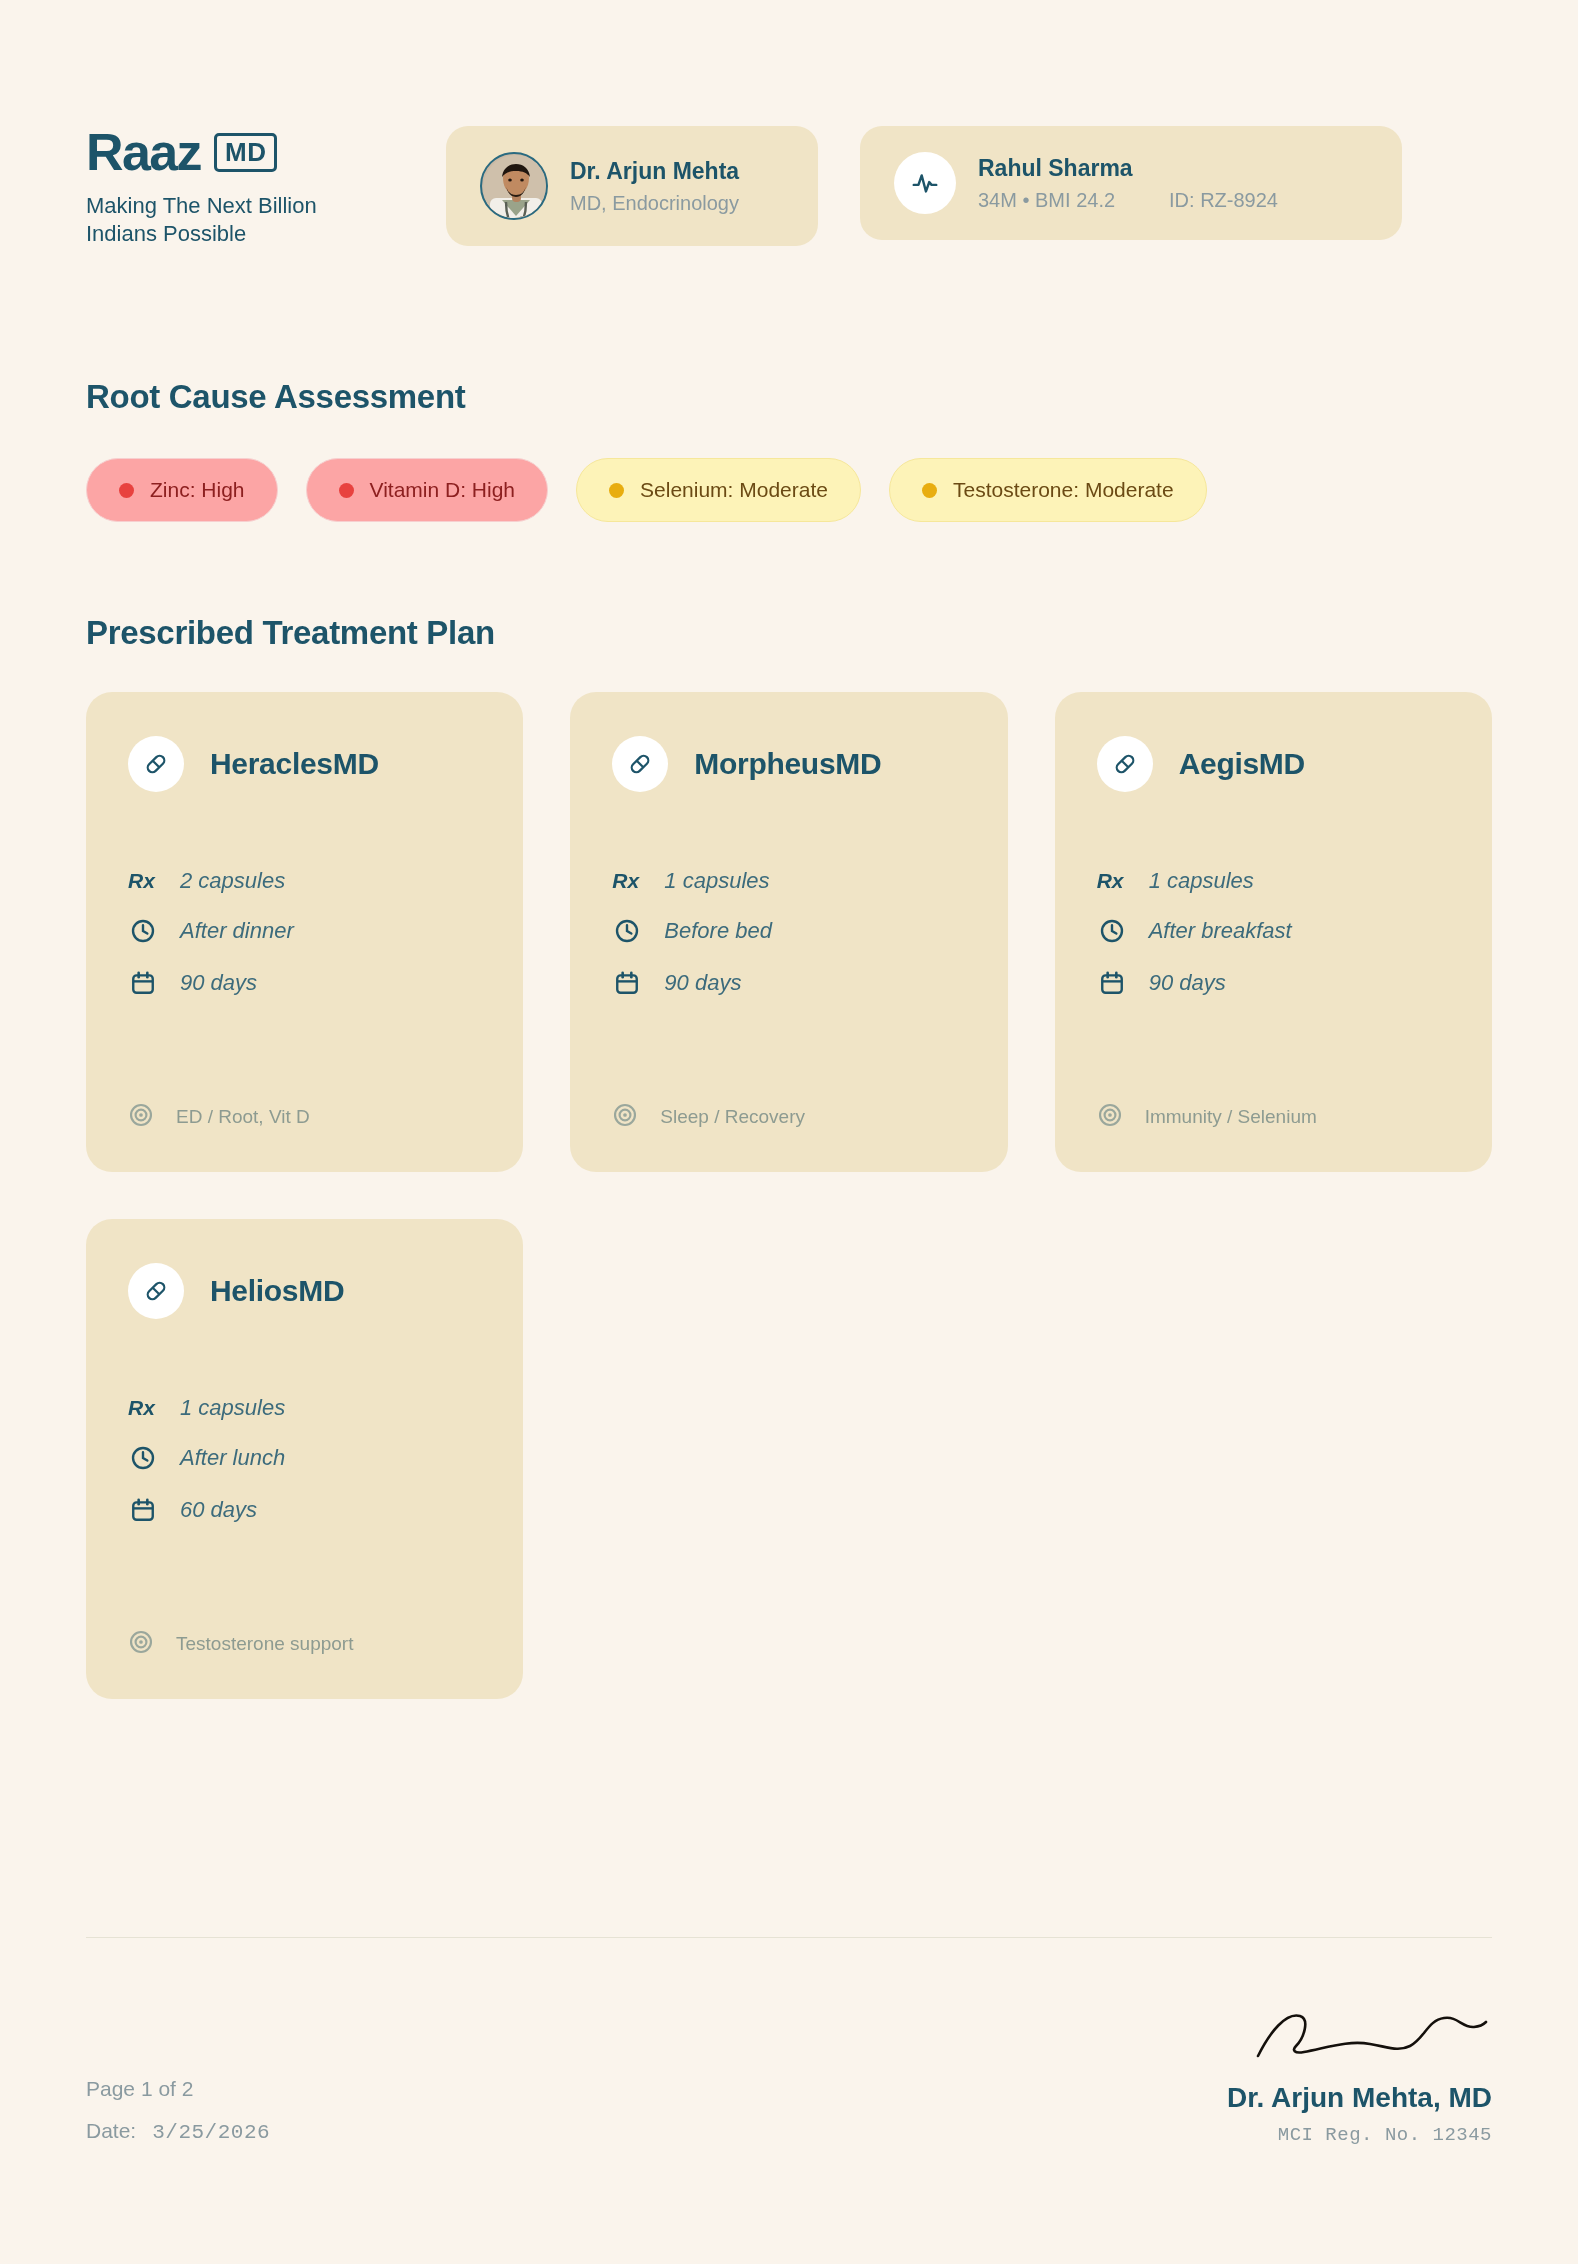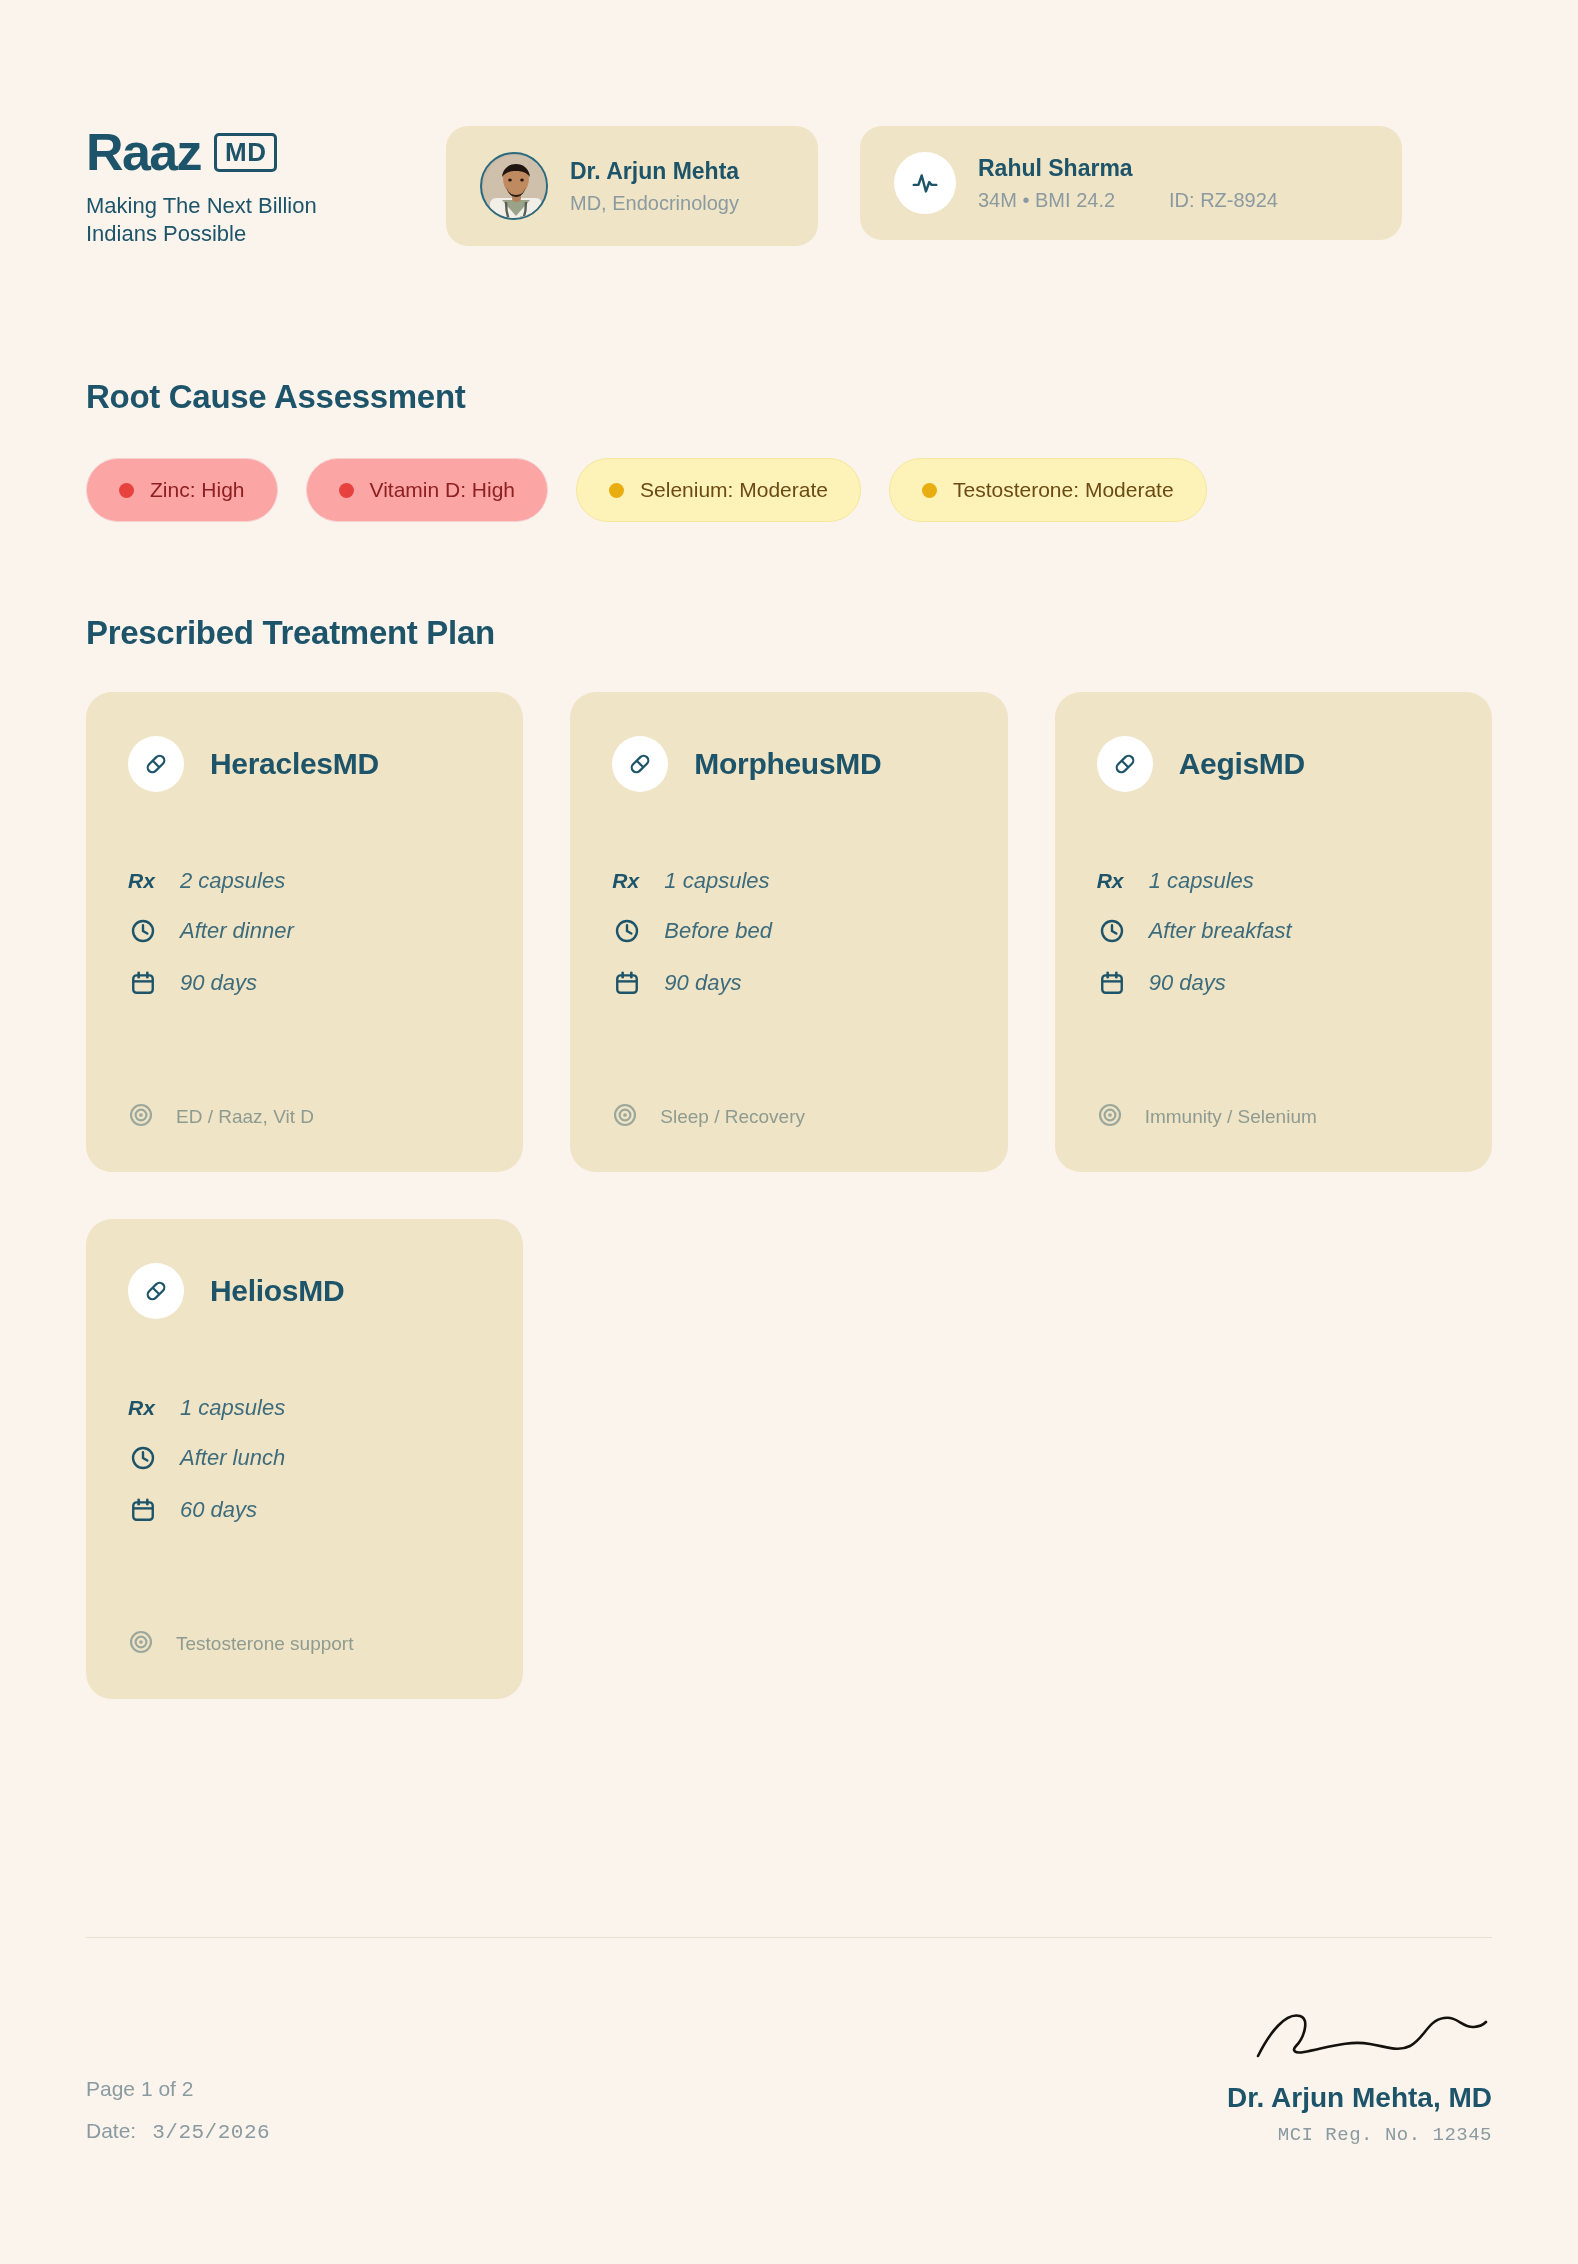--- a/index.html
+++ b/index.html
@@ -388,21 +388,21 @@
           </div>
         </div>
         <div class="rx-foot">
           <span class="glyph">
             <svg viewBox="0 0 24 24" width="26" height="26" aria-hidden="true">
               <circle cx="12" cy="12" r="9.2" stroke="#9aa79c" stroke-width="2" fill="none"></circle>
               <circle cx="12" cy="12" r="5" stroke="#9aa79c" stroke-width="2" fill="none"></circle>
               <circle cx="12" cy="12" r="1.7" fill="#9aa79c"></circle>
             </svg>
           </span>
-          <span class="val">ED / Raaz, Vit D</span>
+          <span class="val">ED / Root, Vit D</span>
         </div>
       </div>
 
       <div class="rx-card">
         <div class="rx-head">
           <span class="pill-badge">
             <svg viewBox="0 0 28 28" width="26" height="26" aria-hidden="true">
               <g transform="rotate(-45 14 14)">
                 <rect x="3.5" y="9" width="21" height="10" rx="5" stroke="#1d5469" stroke-width="2.4" fill="none"></rect>
                 <line x1="14" y1="9" x2="14" y2="19" stroke="#1d5469" stroke-width="2.4"></line>

